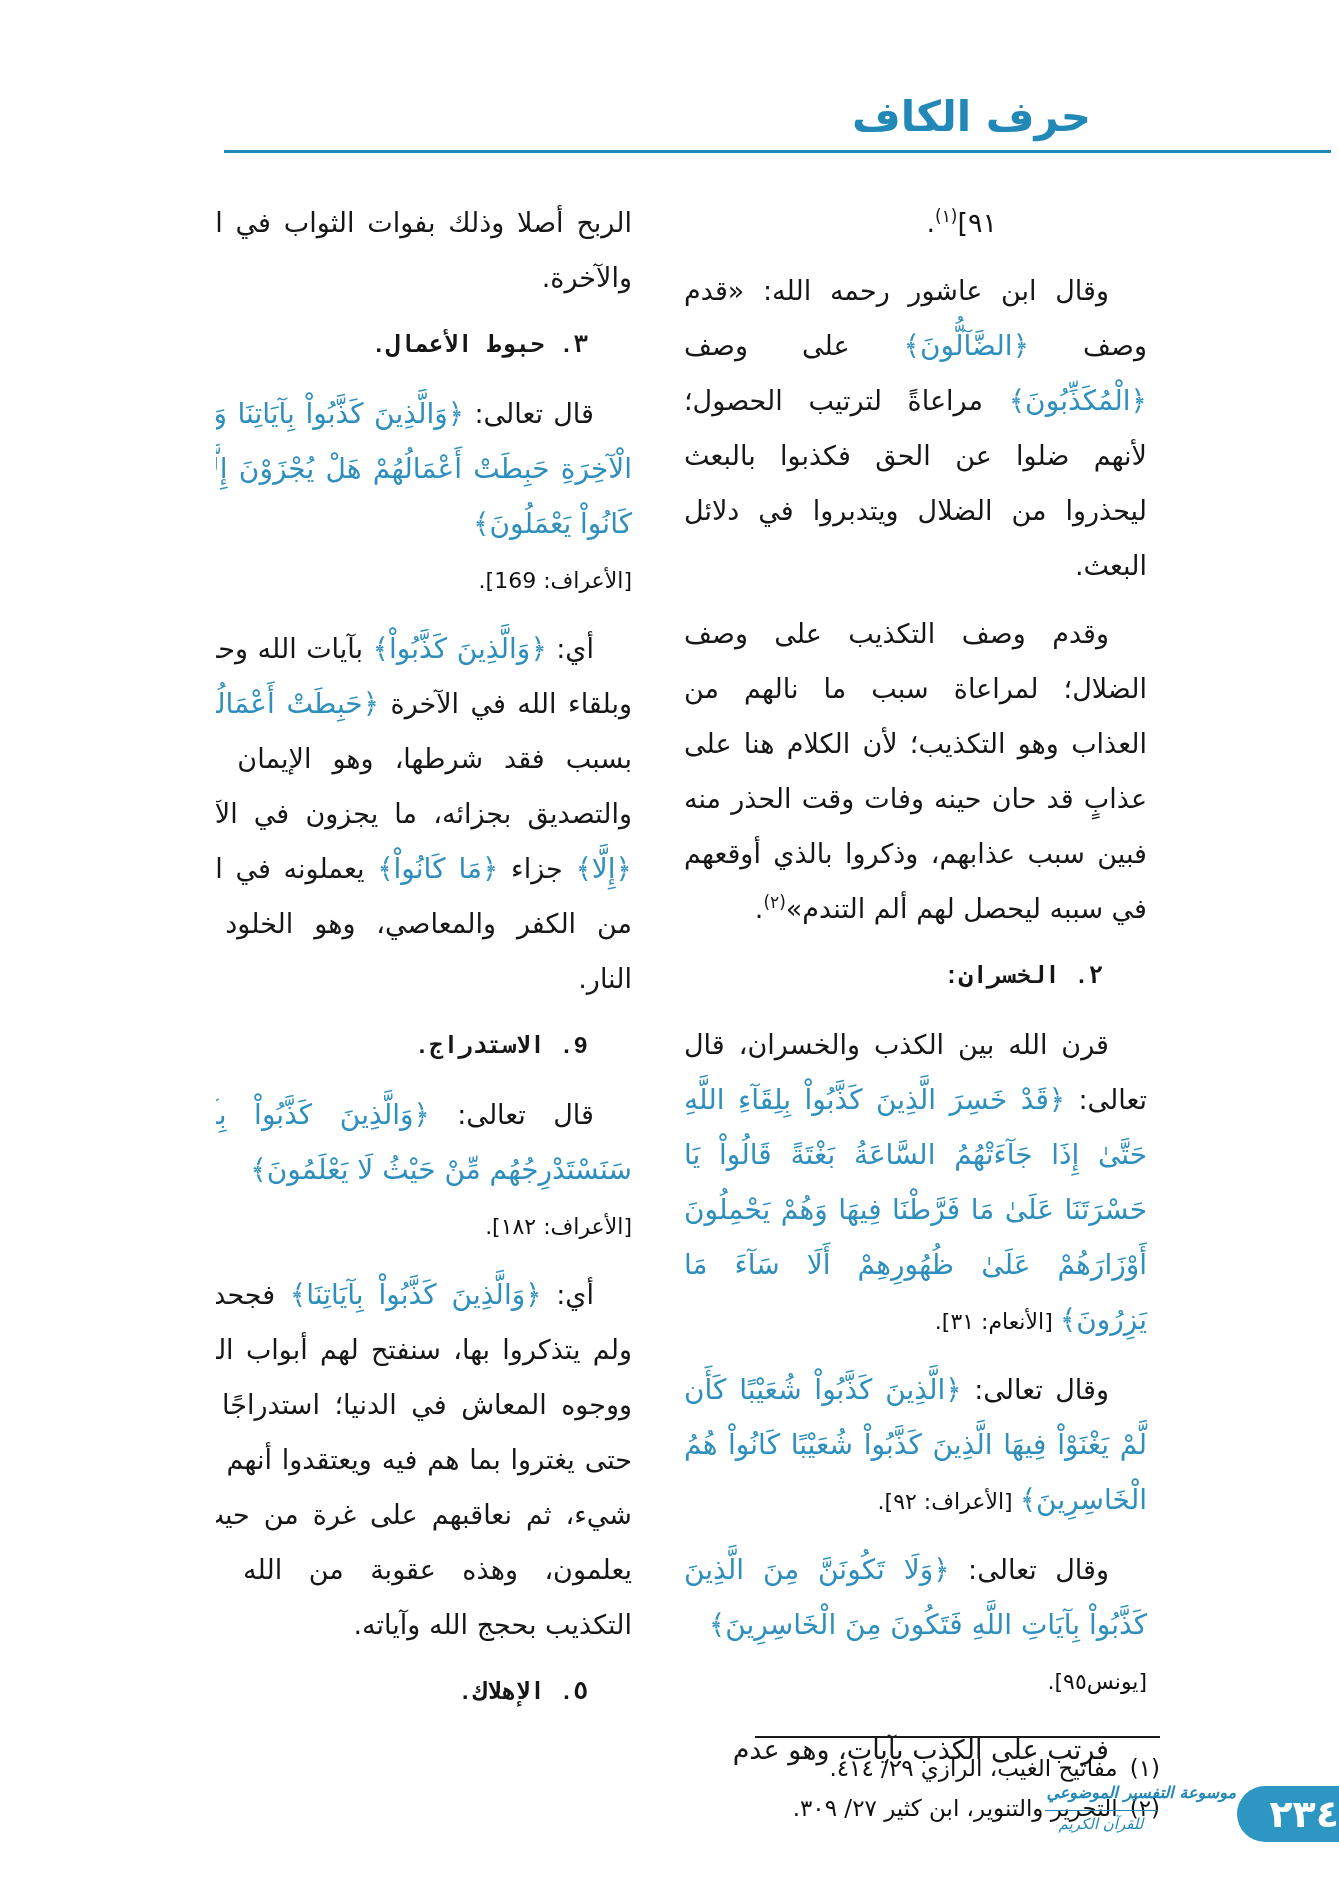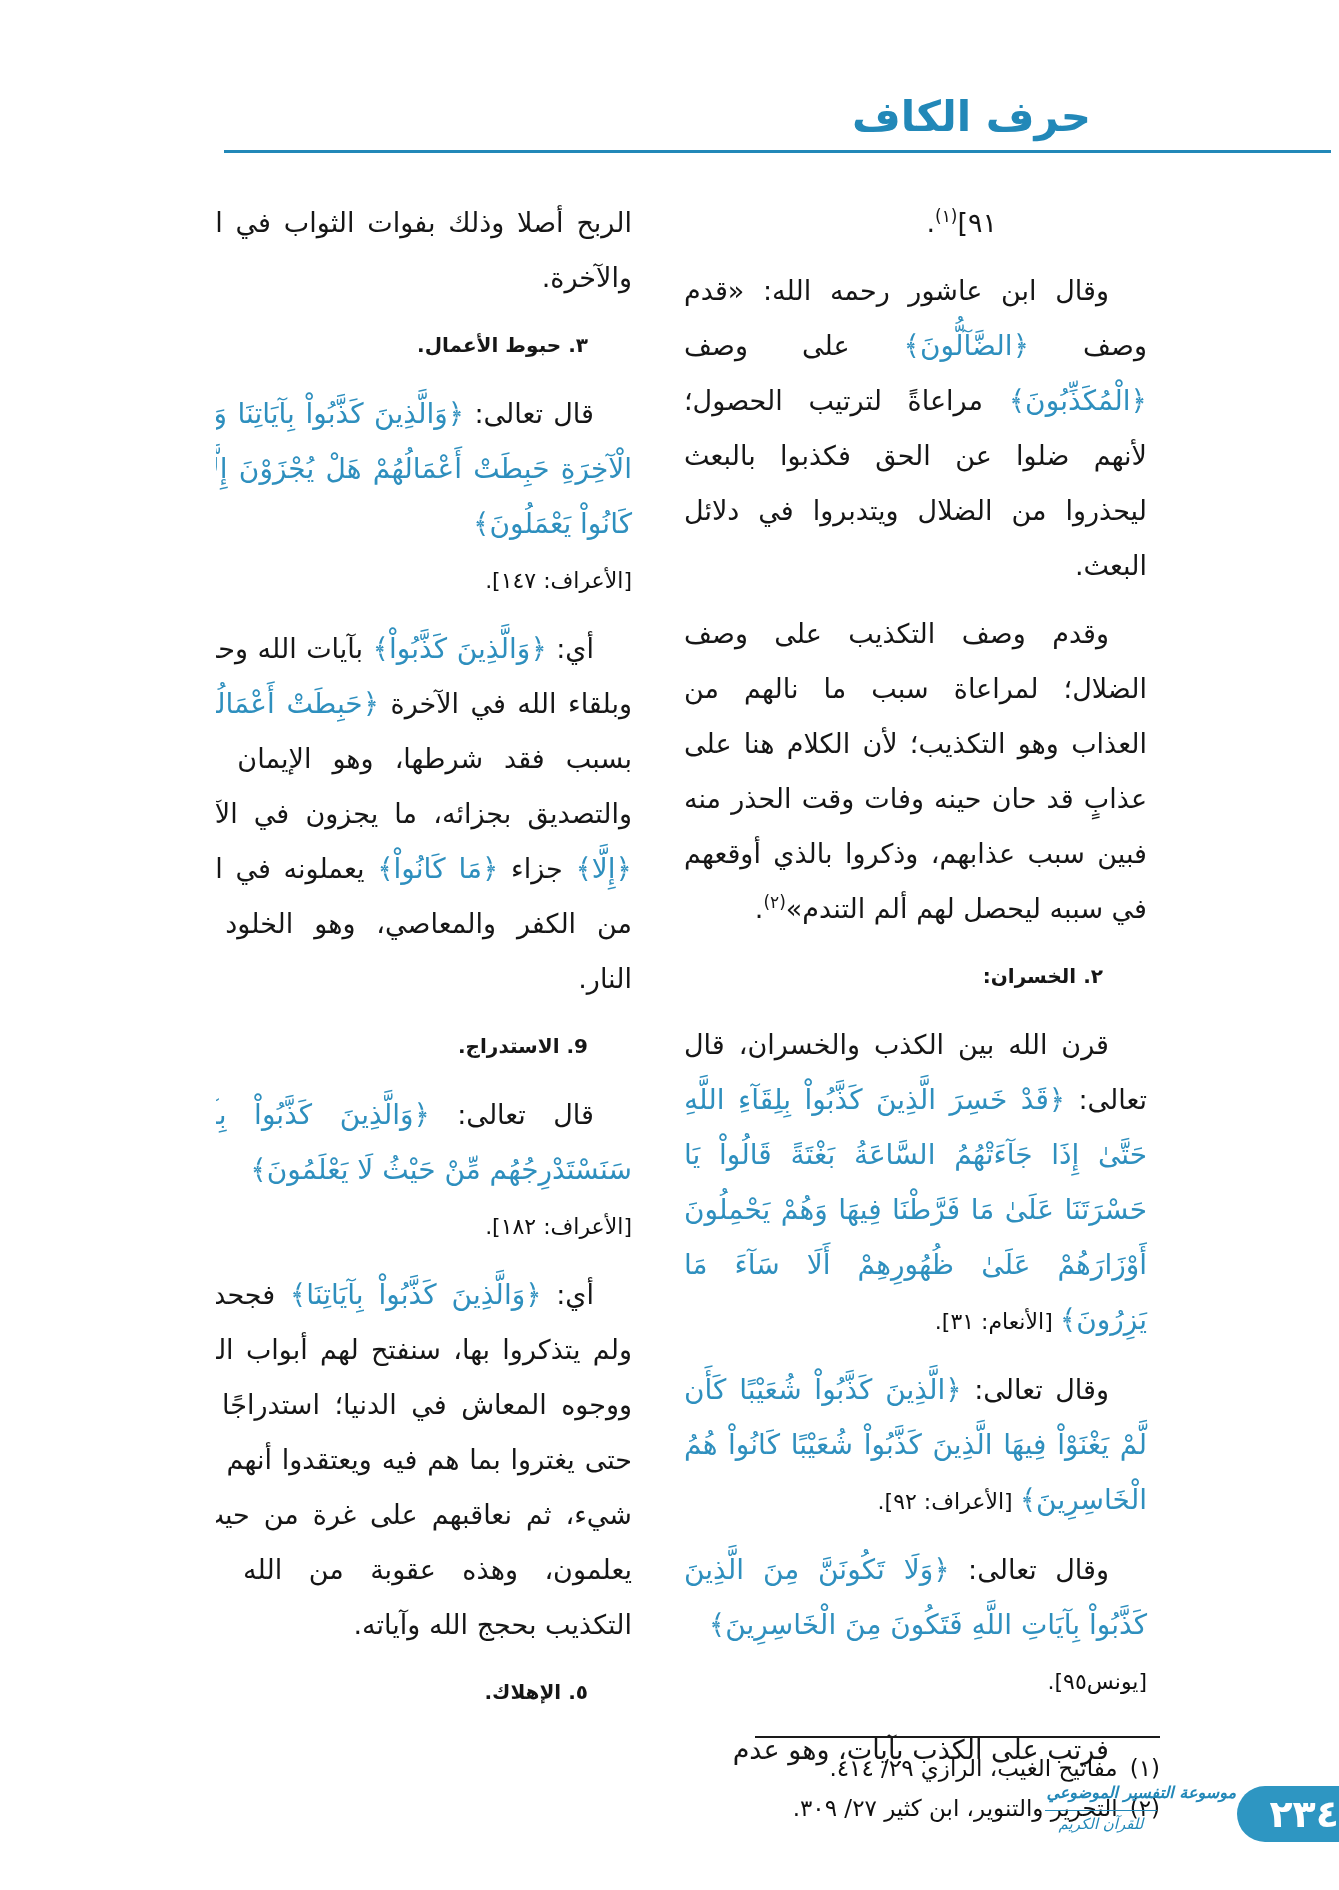--- a/index.html
+++ b/index.html
@@ -39,21 +39,21 @@
   .para{
     margin:13px;
     font-size:27px;
     line-height:55px;
     text-align:justify;
     color:var(--ink);
   }
   .para.body{text-indent:38px;}
   .para.body-flush{text-indent:0;}
   .para.citation-tail{text-indent:150px;}
-  .para.heading{font-weight:bold;font-size:20px;text-indent:44px;}
+  .para.heading{font-weight:bold;font-size:24px;text-indent:44px;font-family:Liberation Mono, monospace;}
   .seg-text{color:var(--ink);}
   .seg-quran{color:var(--quran);font-size:28px;}
   .seg-ref{font-size:22px;color:#101010;}
   .seg-fnmark{font-size:17px;vertical-align:super;line-height:0;}
   
   .footnotes{
     position:absolute;top:1736px;right:179px;width:489px;
   }
   .fn-rule{width:405px;height:2px;background:#1a1a1a;margin-bottom:10px;}
   .fn-row{display:flex;gap:12px;font-size:23px;line-height:40px;color:#101010;}
@@ -91,21 +91,21 @@
         <p class="para body"><span class="seg-text">وقدم وصف التكذيب على وصف الضلال؛ لمراعاة سبب ما نالهم من العذاب وهو التكذيب؛ لأن الكلام هنا على عذابٍ قد حان حينه وفات وقت الحذر منه فبين سبب عذابهم، وذكروا بالذي أوقعهم في سببه ليحصل لهم ألم التندم»</span><span class="seg-fnmark">(٢)</span><span class="seg-text">.</span></p>
         <p class="para heading"><span class="seg-text">٢. الخسران:</span></p>
         <p class="para body"><span class="seg-text">قرن الله بين الكذب والخسران، قال تعالى: </span><span class="seg-quran">﴿قَدْ خَسِرَ الَّذِينَ كَذَّبُواْ بِلِقَآءِ اللَّهِ حَتَّىٰ إِذَا جَآءَتْهُمُ السَّاعَةُ بَغْتَةً قَالُواْ يَا حَسْرَتَنَا عَلَىٰ مَا فَرَّطْنَا فِيهَا وَهُمْ يَحْمِلُونَ أَوْزَارَهُمْ عَلَىٰ ظُهُورِهِمْ أَلَا سَآءَ مَا يَزِرُونَ﴾</span><span class="seg-ref"> [الأنعام: ٣١].</span></p>
         <p class="para body"><span class="seg-text">وقال تعالى: </span><span class="seg-quran">﴿الَّذِينَ كَذَّبُواْ شُعَيْبًا كَأَن لَّمْ يَغْنَوْاْ فِيهَا الَّذِينَ كَذَّبُواْ شُعَيْبًا كَانُواْ هُمُ الْخَاسِرِينَ﴾</span><span class="seg-ref"> [الأعراف: ٩٢].</span></p>
         <p class="para body"><span class="seg-text">وقال تعالى: </span><span class="seg-quran">﴿وَلَا تَكُونَنَّ مِنَ الَّذِينَ كَذَّبُواْ بِآيَاتِ اللَّهِ فَتَكُونَ مِنَ الْخَاسِرِينَ﴾</span><br><span class="seg-ref">[يونس٩٥].</span></p>
         <p class="para body"><span class="seg-text">فرتب على الكذب بآيات، وهو عدم</span></p>
       </div>
     <div class="col">
         <p class="para body-flush"><span class="seg-text">الربح أصلا وذلك بفوات الثواب في الدنيا والآخرة.</span></p>
         <p class="para heading"><span class="seg-text">٣. حبوط الأعمال.</span></p>
-        <p class="para body"><span class="seg-text">قال تعالى: </span><span class="seg-quran">﴿وَالَّذِينَ كَذَّبُواْ بِآيَاتِنَا وَلِقَآءِ الْآخِرَةِ حَبِطَتْ أَعْمَالُهُمْ هَلْ يُجْزَوْنَ إِلَّا مَا كَانُواْ يَعْمَلُونَ﴾</span><br><span class="seg-ref">[الأعراف: ١٤٧].</span></p>
+        <p class="para body"><span class="seg-text">قال تعالى: </span><span class="seg-quran">﴿وَالَّذِينَ كَذَّبُواْ بِآيَاتِنَا وَلِقَآءِ الْآخِرَةِ حَبِطَتْ أَعْمَالُهُمْ هَلْ يُجْزَوْنَ إِلَّا مَا كَانُواْ يَعْمَلُونَ﴾</span><br><span class="seg-ref">[الأعراف: 169].</span></p>
         <p class="para body"><span class="seg-text">أي: </span><span class="seg-quran">﴿وَالَّذِينَ كَذَّبُواْ﴾</span><span class="seg-text"> بآيات الله وحججه وبلقاء الله في الآخرة </span><span class="seg-quran">﴿حَبِطَتْ أَعْمَالُهُمْ﴾</span><span class="seg-text"> بسبب فقد شرطها، وهو الإيمان بالله والتصديق بجزائه، ما يجزون في الآخرة </span><span class="seg-quran">﴿إِلَّا﴾</span><span class="seg-text"> جزاء </span><span class="seg-quran">﴿مَا كَانُواْ﴾</span><span class="seg-text"> يعملونه في الدنيا من الكفر والمعاصي، وهو الخلود في النار.</span></p>
         <p class="para heading"><span class="seg-text">9. الاستدراج.</span></p>
         <p class="para body"><span class="seg-text">قال تعالى: </span><span class="seg-quran">﴿وَالَّذِينَ كَذَّبُواْ بِآيَاتِنَا سَنَسْتَدْرِجُهُم مِّنْ حَيْثُ لَا يَعْلَمُونَ﴾</span><br><span class="seg-ref">[الأعراف: ١٨٢].</span></p>
         <p class="para body"><span class="seg-text">أي: </span><span class="seg-quran">﴿وَالَّذِينَ كَذَّبُواْ بِآيَاتِنَا﴾</span><span class="seg-text"> فجحدوها، ولم يتذكروا بها، سنفتح لهم أبواب الرزق ووجوه المعاش في الدنيا؛ استدراجًا لهم حتى يغتروا بما هم فيه ويعتقدوا أنهم على شيء، ثم نعاقبهم على غرة من حيث لا يعلمون، وهذه عقوبة من الله على التكذيب بحجج الله وآياته.</span></p>
         <p class="para heading"><span class="seg-text">٥. الإهلاك.</span></p>
       </div>
   </div>
 
   <div class="footnotes">
     <div class="fn-rule"></div>

